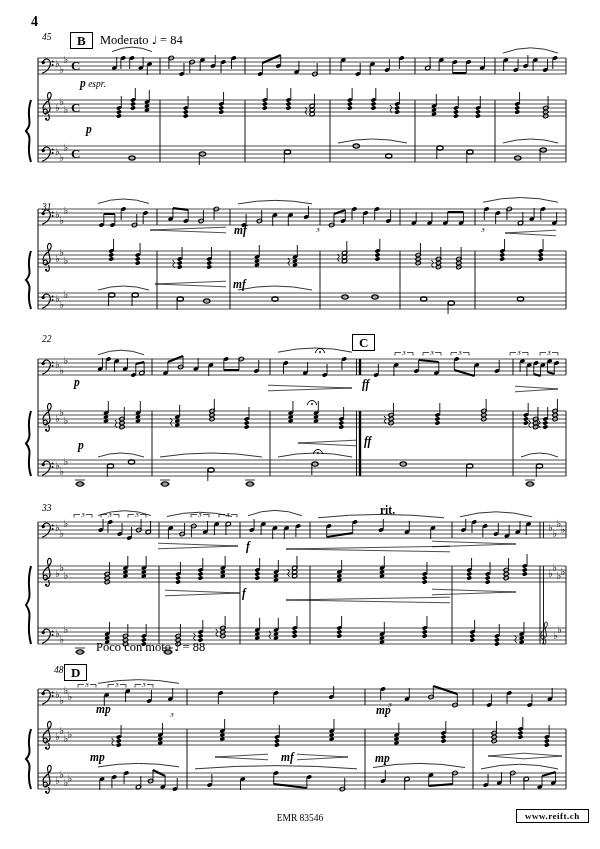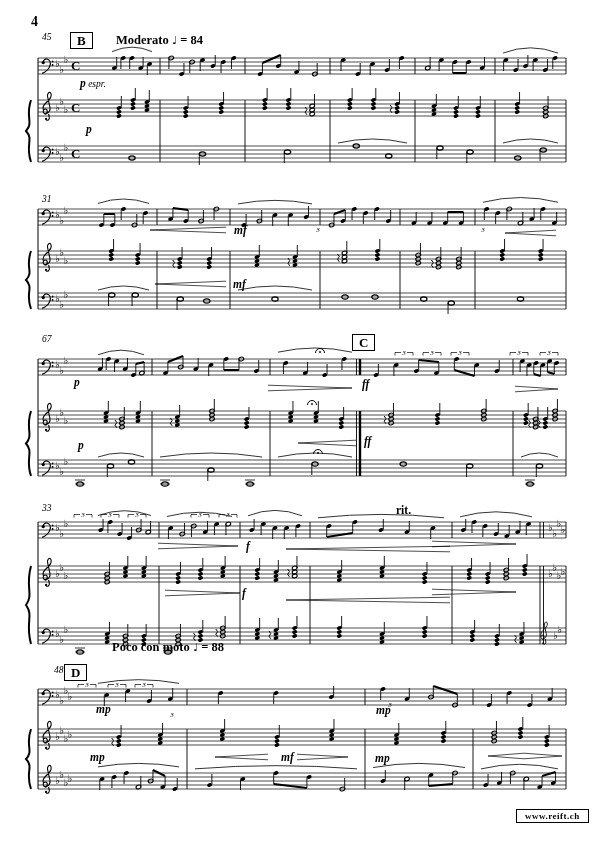--- a/index.html
+++ b/index.html
@@ -3,48 +3,48 @@
 <meta charset="utf-8">
 <style>
   html,body{margin:0;padding:0;background:#fff;}
   .page{position:relative;width:600px;height:849px;background:#fff;color:#000;
         font-family:"Liberation Serif",serif;overflow:hidden;}
   svg.score{position:absolute;left:0;top:0;}
   .page-number{position:absolute;left:31px;top:14px;font-weight:bold;font-size:14px;}
   .mnum{position:absolute;font-style:italic;font-size:9.5px;}
   .rehearsal{position:absolute;border:1.2px solid #000;font-weight:bold;font-size:13px;
              line-height:15px;padding:0 6px;background:#fff;}
-  .tempo{position:absolute;font-weight:bold;font-size:12.5px;white-space:nowrap;margin-left:16px;}
+  .tempo{position:absolute;font-weight:normal;font-size:12.5px;white-space:nowrap;}
   .tempo .mnote{font-family:"DejaVu Sans",sans-serif;font-size:11px;}
   .rit{position:absolute;font-weight:bold;font-size:11.5px;}
   .footer-catalog{position:absolute;left:0;right:0;top:813px;text-align:center;font-size:9.5px;}
   .website{position:absolute;left:516px;top:809px;border:1px solid #000;font-weight:bold;
            font-size:9px;padding:1px 8px;letter-spacing:.5px;}
 </style>
 </head>
 <body>
 
 <div class="page">
   <div class="page-number">4</div>
 
   <div class="mnum" style="left:42px;top:32px">45</div>
   <div class="rehearsal" style="left:70px;top:32px">B</div>
   <div class="tempo" style="left:100px;top:33px">
     <span>Moderato</span>
     <span class="mnote">♩</span>
     <span>= 84</span>
   </div>
 
-  <div class="mnum" style="left:42px;top:194px">31</div>
+  <div class="mnum" style="left:42px;top:202px">31</div>
 
-  <div class="mnum" style="left:42px;top:334px">67</div>
+  <div class="mnum" style="left:42px;top:334px">22</div>
   <div class="rehearsal" style="left:352px;top:334px">C</div>
 
   <div class="mnum" style="left:42px;top:503px">33</div>
-  <div class="rit" style="left:396px;top:504px">rit.</div>
+  <div class="rit" style="left:380px;top:504px">rit.</div>
 
   <div class="mnum" style="left:54px;top:665px">48</div>
   <div class="rehearsal" style="left:64px;top:664px">D</div>
   <div class="tempo" style="left:96px;top:640px">
     <span>Poco con moto</span>
     <span class="mnote">♩</span>
     <span>= 88</span>
   </div>
 
   <svg class="score" width="600" height="849" viewBox="0 0 600 849" id="score-svg">
@@ -1337,14 +1337,15 @@
       <line x1="126" x2="126" y1="684.5" y2="687.5" stroke="#000" stroke-width="0.7"></line>
       <text x="144" y="687" font-size="7" font-style="italic" font-family="Liberation Serif" text-anchor="middle">3</text>
       <line x1="135" x2="141" y1="684.5" y2="684.5" stroke="#000" stroke-width="0.7"></line>
       <line x1="147" x2="153" y1="684.5" y2="684.5" stroke="#000" stroke-width="0.7"></line>
       <line x1="135" x2="135" y1="684.5" y2="687.5" stroke="#000" stroke-width="0.7"></line>
       <line x1="153" x2="153" y1="684.5" y2="687.5" stroke="#000" stroke-width="0.7"></line>
       <text x="172" y="717" font-size="7" font-style="italic" font-family="Liberation Serif" text-anchor="middle">3</text>
       <text x="390" y="707" font-size="7" font-style="italic" font-family="Liberation Serif" text-anchor="middle">3</text>
     </svg>
 
+  <div class="footer-catalog">EMR 83546</div>
   <div class="website">www.reift.ch</div>
 </div>
 
 </body></html>

